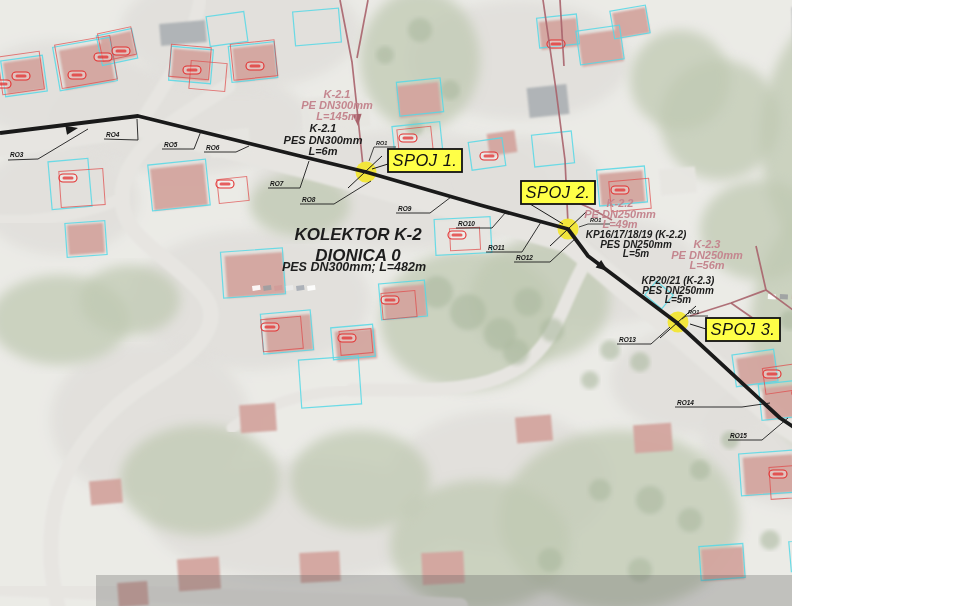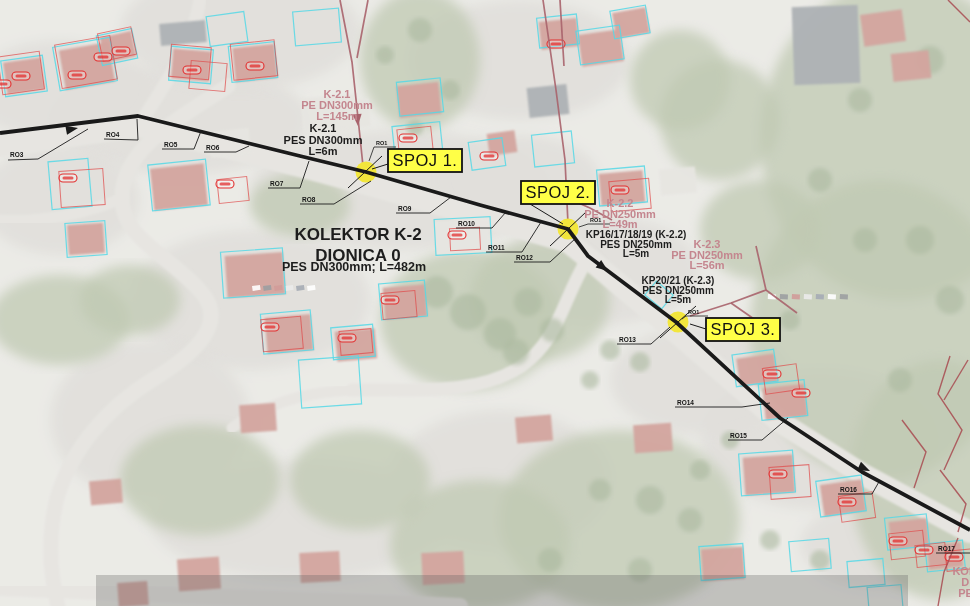--- a/index.html
+++ b/index.html
@@ -1,17 +1,17 @@
 <!DOCTYPE html>
 <html><head>
 <meta charset="utf-8">
 <style>
   html,body{margin:0;padding:0;background:#fff;}
-  #stage{position:relative;width:970px;height:606px;overflow:hidden;
-         background:#e9e9e4;font-family:"Liberation Sans",sans-serif;}
+  #stage{position:relative;width:792px;height:606px;overflow:hidden;
+         background:#e9e9e4;font-family:"Liberation Sans",sans-serif;font-style:italic;}
   #map-svg{position:absolute;left:0;top:0;}
   #wm-band{position:absolute;left:96px;top:575px;width:812px;height:40px;
            background:rgba(95,95,95,0.30);}
 </style>
 </head>
 <body>
 
 <div id="stage">
   <svg id="map-svg" width="970" height="606" viewBox="0 0 970 606">
     <defs>

